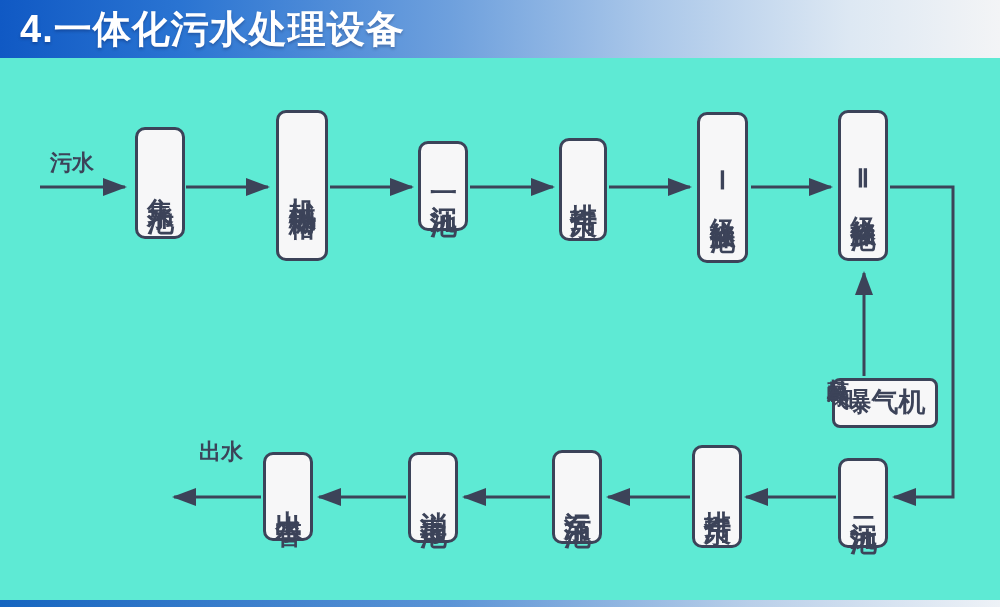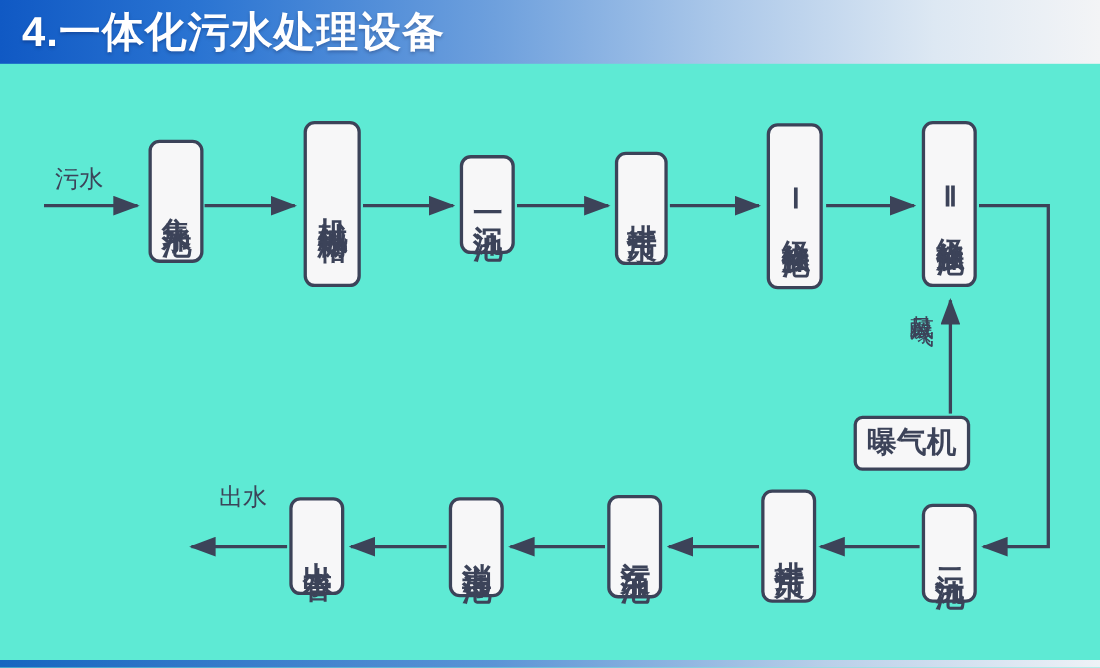--- a/index.html
+++ b/index.html
@@ -24,22 +24,23 @@
     background:linear-gradient(90deg,#1565c0 0%,#5b94d6 45%,#b9cfe9 75%,#eef2f7 100%);
   }
   .node {
     position:absolute; border:3px solid #3c4359; border-radius:10px;
     background:#f7f7f8; color:#3c4359; font-weight:700; font-size:27px;
     display:flex; align-items:center; justify-content:center;
     line-height:1.15;
   }
   .vtext { writing-mode:vertical-rl; text-orientation:upright; letter-spacing:5px; }
   .flow-label {
-    position:absolute; color:#3c4359; font-weight:400; font-size:22px;
+    position:absolute; color:#3c4359; font-weight:700; font-size:22px;
     white-space:nowrap;
+    text-align:right;
   }
   .flow-label.vtext { letter-spacing:3px; }
   svg.arrows { position:absolute; left:0; top:0; }
 </style>
 </head>
 <body>
 
 <div class="page">
 
   <div class="header">
@@ -69,21 +70,21 @@
     </g>
   </svg>
 
   <div class="node vtext" style="left:135px;top:127px;width:50px;height:112px;">集水池</div>
   <div class="node vtext" style="left:276px;top:110px;width:52px;height:151px;">机械栅格</div>
   <div class="node vtext" style="left:418px;top:141px;width:50px;height:90px;">一沉池</div>
   <div class="node vtext" style="left:559px;top:138px;width:48px;height:103px;">排污泵</div>
   <div class="node vtext" style="left:697px;top:112px;width:51px;height:151px;font-size:25px;letter-spacing:3px;">Ⅰ级接触池</div>
   <div class="node vtext" style="left:838px;top:110px;width:50px;height:151px;font-size:25px;letter-spacing:3px;">Ⅱ级接触池</div>
 
-  <div class="node" style="left:776px;top:378px;width:106px;height:50px;border-radius:8px;">曝气机</div>
+  <div class="node" style="left:832px;top:378px;width:106px;height:50px;border-radius:8px;">曝气机</div>
 
   <div class="node vtext" style="left:838px;top:458px;width:50px;height:90px;">二沉池</div>
   <div class="node vtext" style="left:692px;top:445px;width:50px;height:103px;">排污泵</div>
   <div class="node vtext" style="left:552px;top:450px;width:50px;height:94px;">污泵池</div>
   <div class="node vtext" style="left:408px;top:452px;width:50px;height:91px;">消毒池</div>
   <div class="node vtext" style="left:263px;top:452px;width:50px;height:89px;">出水管</div>
 
   <div class="flow-label" style="left:50px;top:148px;">污水</div>
   <div class="flow-label" style="left:199px;top:437px;">出水</div>
   <div class="flow-label vtext" style="left:823px;top:268px;height:105px;">鼓风曝气</div>

